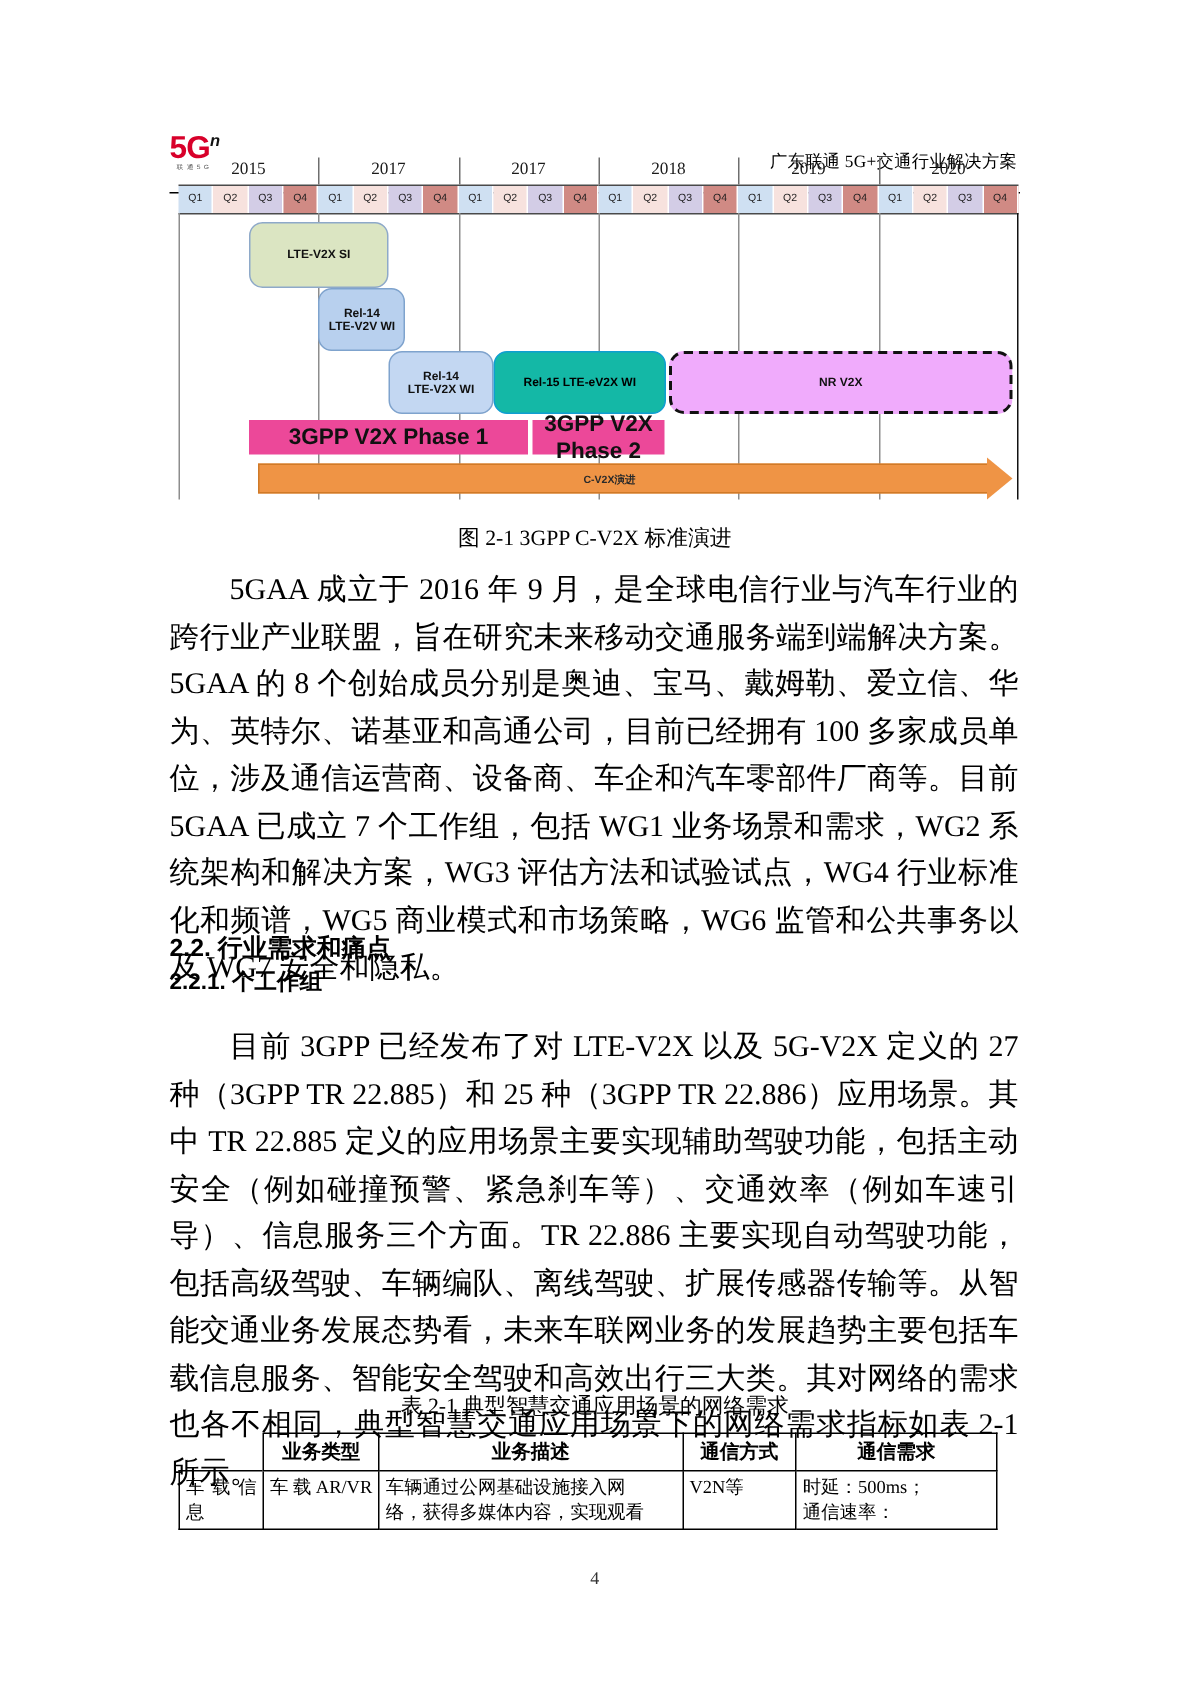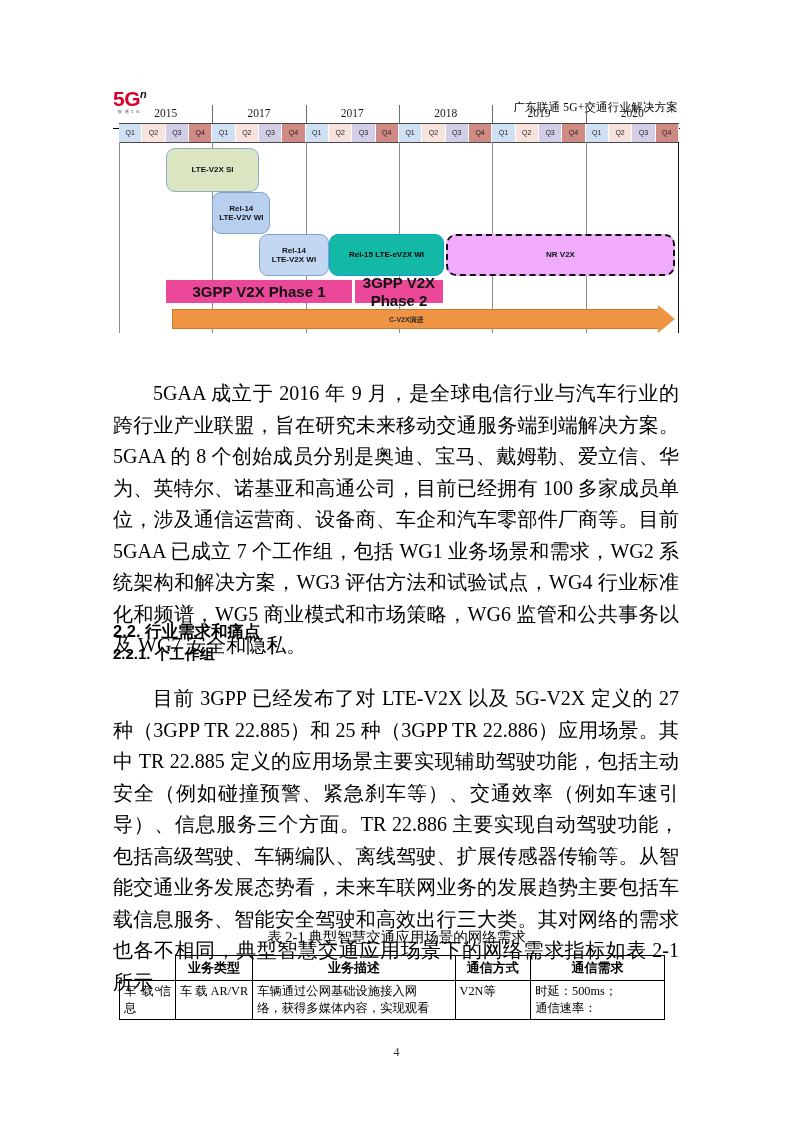--- a/index.html
+++ b/index.html
@@ -292,20 +292,21 @@
           <span>3GPP V2X Phase 2</span>
         </div>
 
         <div class="arrowbar" style="left:53px;top:167px;width:487px;"></div>
         <div class="arrowhead" style="left:539px;top:163px;"></div>
         <div class="arrowlabel" style="left:270px;top:173px;">C-V2X演进</div>
       </div>
     </div>
   </div>
 
+  <div class="caption" style="top:349px;">图 2-1 3GPP C-V2X 标准演进</div>
 
   <div class="para" style="top:378px;">5GAA 成立于 2016 年 9 月，是全球电信行业与汽车行业的跨行业产业联盟，旨在研究未来移动交通服务端到端解决方案。5GAA 的 8 个创始成员分别是奥迪、宝马、戴姆勒、爱立信、华为、英特尔、诺基亚和高通公司，目前已经拥有 100 多家成员单位，涉及通信运营商、设备商、车企和汽车零部件厂商等。目前 5GAA 已成立 7 个工作组，包括 WG1 业务场景和需求，WG2 系统架构和解决方案，WG3 评估方法和试验试点，WG4 行业标准化和频谱，WG5 商业模式和市场策略，WG6 监管和公共事务以及 WG7 安全和隐私。</div>
 
   <div class="h2" style="top:601px;">2.2. 行业需求和痛点</div>
   <div class="h3" style="top:645px;">2.2.1. 个工作组</div>
 
   <div class="para" style="top:683px;">目前 3GPP 已经发布了对 LTE-V2X 以及 5G-V2X 定义的 27 种（3GPP TR 22.885）和 25 种（3GPP TR 22.886）应用场景。其中 TR 22.885 定义的应用场景主要实现辅助驾驶功能，包括主动安全（例如碰撞预警、紧急刹车等）、交通效率（例如车速引导）、信息服务三个方面。TR 22.886 主要实现自动驾驶功能，包括高级驾驶、车辆编队、离线驾驶、扩展传感器传输等。从智能交通业务发展态势看，未来车联网业务的发展趋势主要包括车载信息服务、智能安全驾驶和高效出行三大类。其对网络的需求也各不相同，典型智慧交通应用场景下的网络需求指标如表 2-1 所示。</div>
 
   <div class="caption" style="top:928px;">表 2-1 典型智慧交通应用场景的网络需求</div>
 

